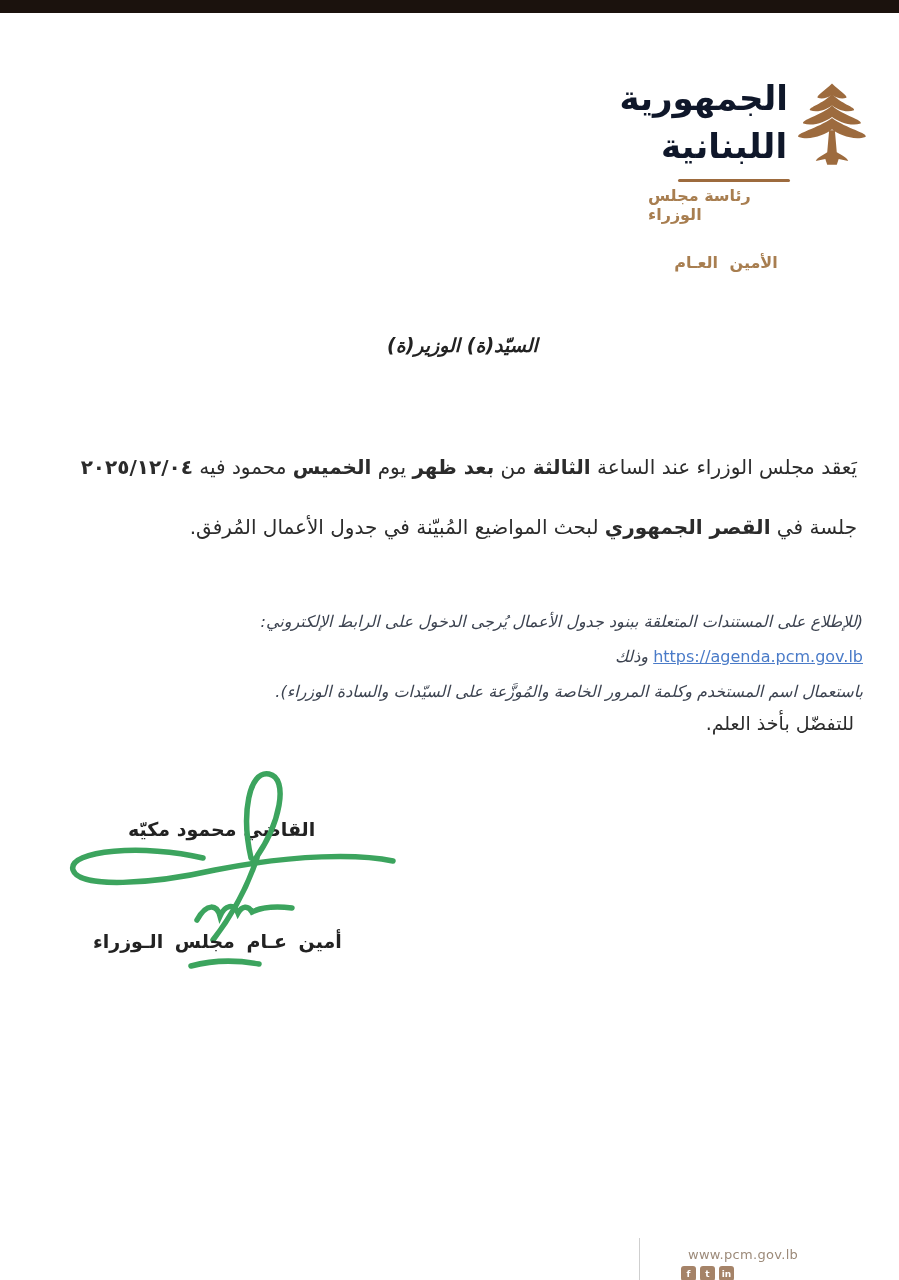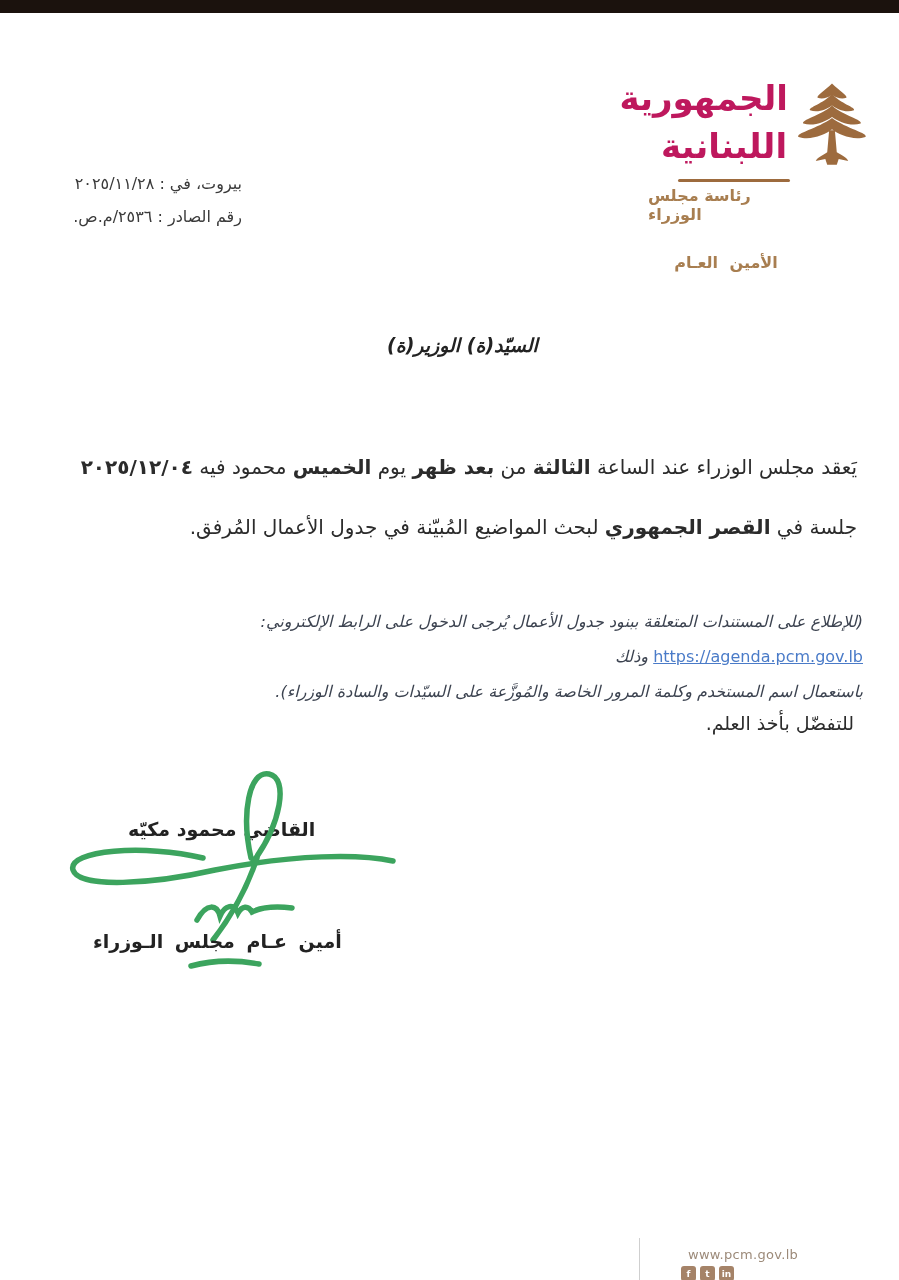--- a/index.html
+++ b/index.html
@@ -10,21 +10,21 @@
   }
   .top-bar{position:absolute;top:0;left:0;width:899px;height:13px;background:#1b120d;}
 
   
   .ref-block{position:absolute;top:167px;left:42px;width:200px;direction:rtl;text-align:right;
     font-size:16px;line-height:33px;color:#3a3a3a;}
   .num-ltr{direction:ltr;unicode-bidi:isolate;}
 
   
   .calligraphy{position:absolute;top:74px;left:660px;width:128px;text-align:center;
-    color:#be185d;font-weight:bold;font-size:34px;line-height:48px;direction:rtl;}
+    color:#0f172a;font-weight:bold;font-size:34px;line-height:48px;direction:rtl;}
   .cedar{position:absolute;top:80px;left:789px;width:86px;height:92px;}
   .logo-divider{position:absolute;top:179px;left:678px;width:112px;height:3px;
     background:#9d6b3e;border-radius:2px;}
   .presidency{position:absolute;top:186px;left:648px;width:148px;text-align:left;
     color:#a87e50;font-size:16px;direction:rtl;font-weight:bold;}
   .secretary{position:absolute;top:212px;left:652px;width:148px;text-align:center;
     color:#a87e50;font-size:16px;direction:rtl;font-weight:bold;word-spacing:6px;margin-top:41px;}
 
   .salutation{position:absolute;top:334px;left:387px;direction:rtl;
     font-size:19px;font-weight:bold;color:#222;font-style:italic;}
@@ -55,30 +55,20 @@
   .social-icon{width:15px;height:15px;border-radius:3px;background:#a58368;color:#fff;
     font-size:9px;font-weight:bold;display:flex;align-items:center;justify-content:center;
     font-family:"DejaVu Sans", sans-serif;cursor:pointer;}
 </style>
 </head>
 <body>
 
 <div class="page">
   <div class="top-bar"></div>
 
-  <div class="ref-block">
-    <div>
-      <span>بيروت، في :</span>
-      <span class="num-ltr">٢٠٢٥/١١/٢٨</span>
-    </div>
-    <div>
-      <span>رقم الصادر :</span>
-      <span class="num-ltr">٢٥٣٦</span><span>/م.ص.</span>
-    </div>
-  </div>
 
   <div class="calligraphy">
     <div>الجمهورية</div>
     <div>اللبنانية</div>
   </div>
   <svg class="cedar" viewBox="0 0 90 95">
     <g fill="#9d6b3e">
       <path d="M45 3 C38 10 28 16 30 18 C35 20 40 18 45 15 C50 18 55 20 60 18 C62 16 52 10 45 3Z"></path>
       <path d="M45 14 C36 24 20 28 22 31 C30 34 40 30 45 26 C50 30 60 34 68 31 C70 28 54 24 45 14Z"></path>
       <path d="M45 26 C33 37 12 41 15 45 C26 48 38 43 45 38 C52 43 64 48 75 45 C78 41 57 37 45 26Z"></path>

